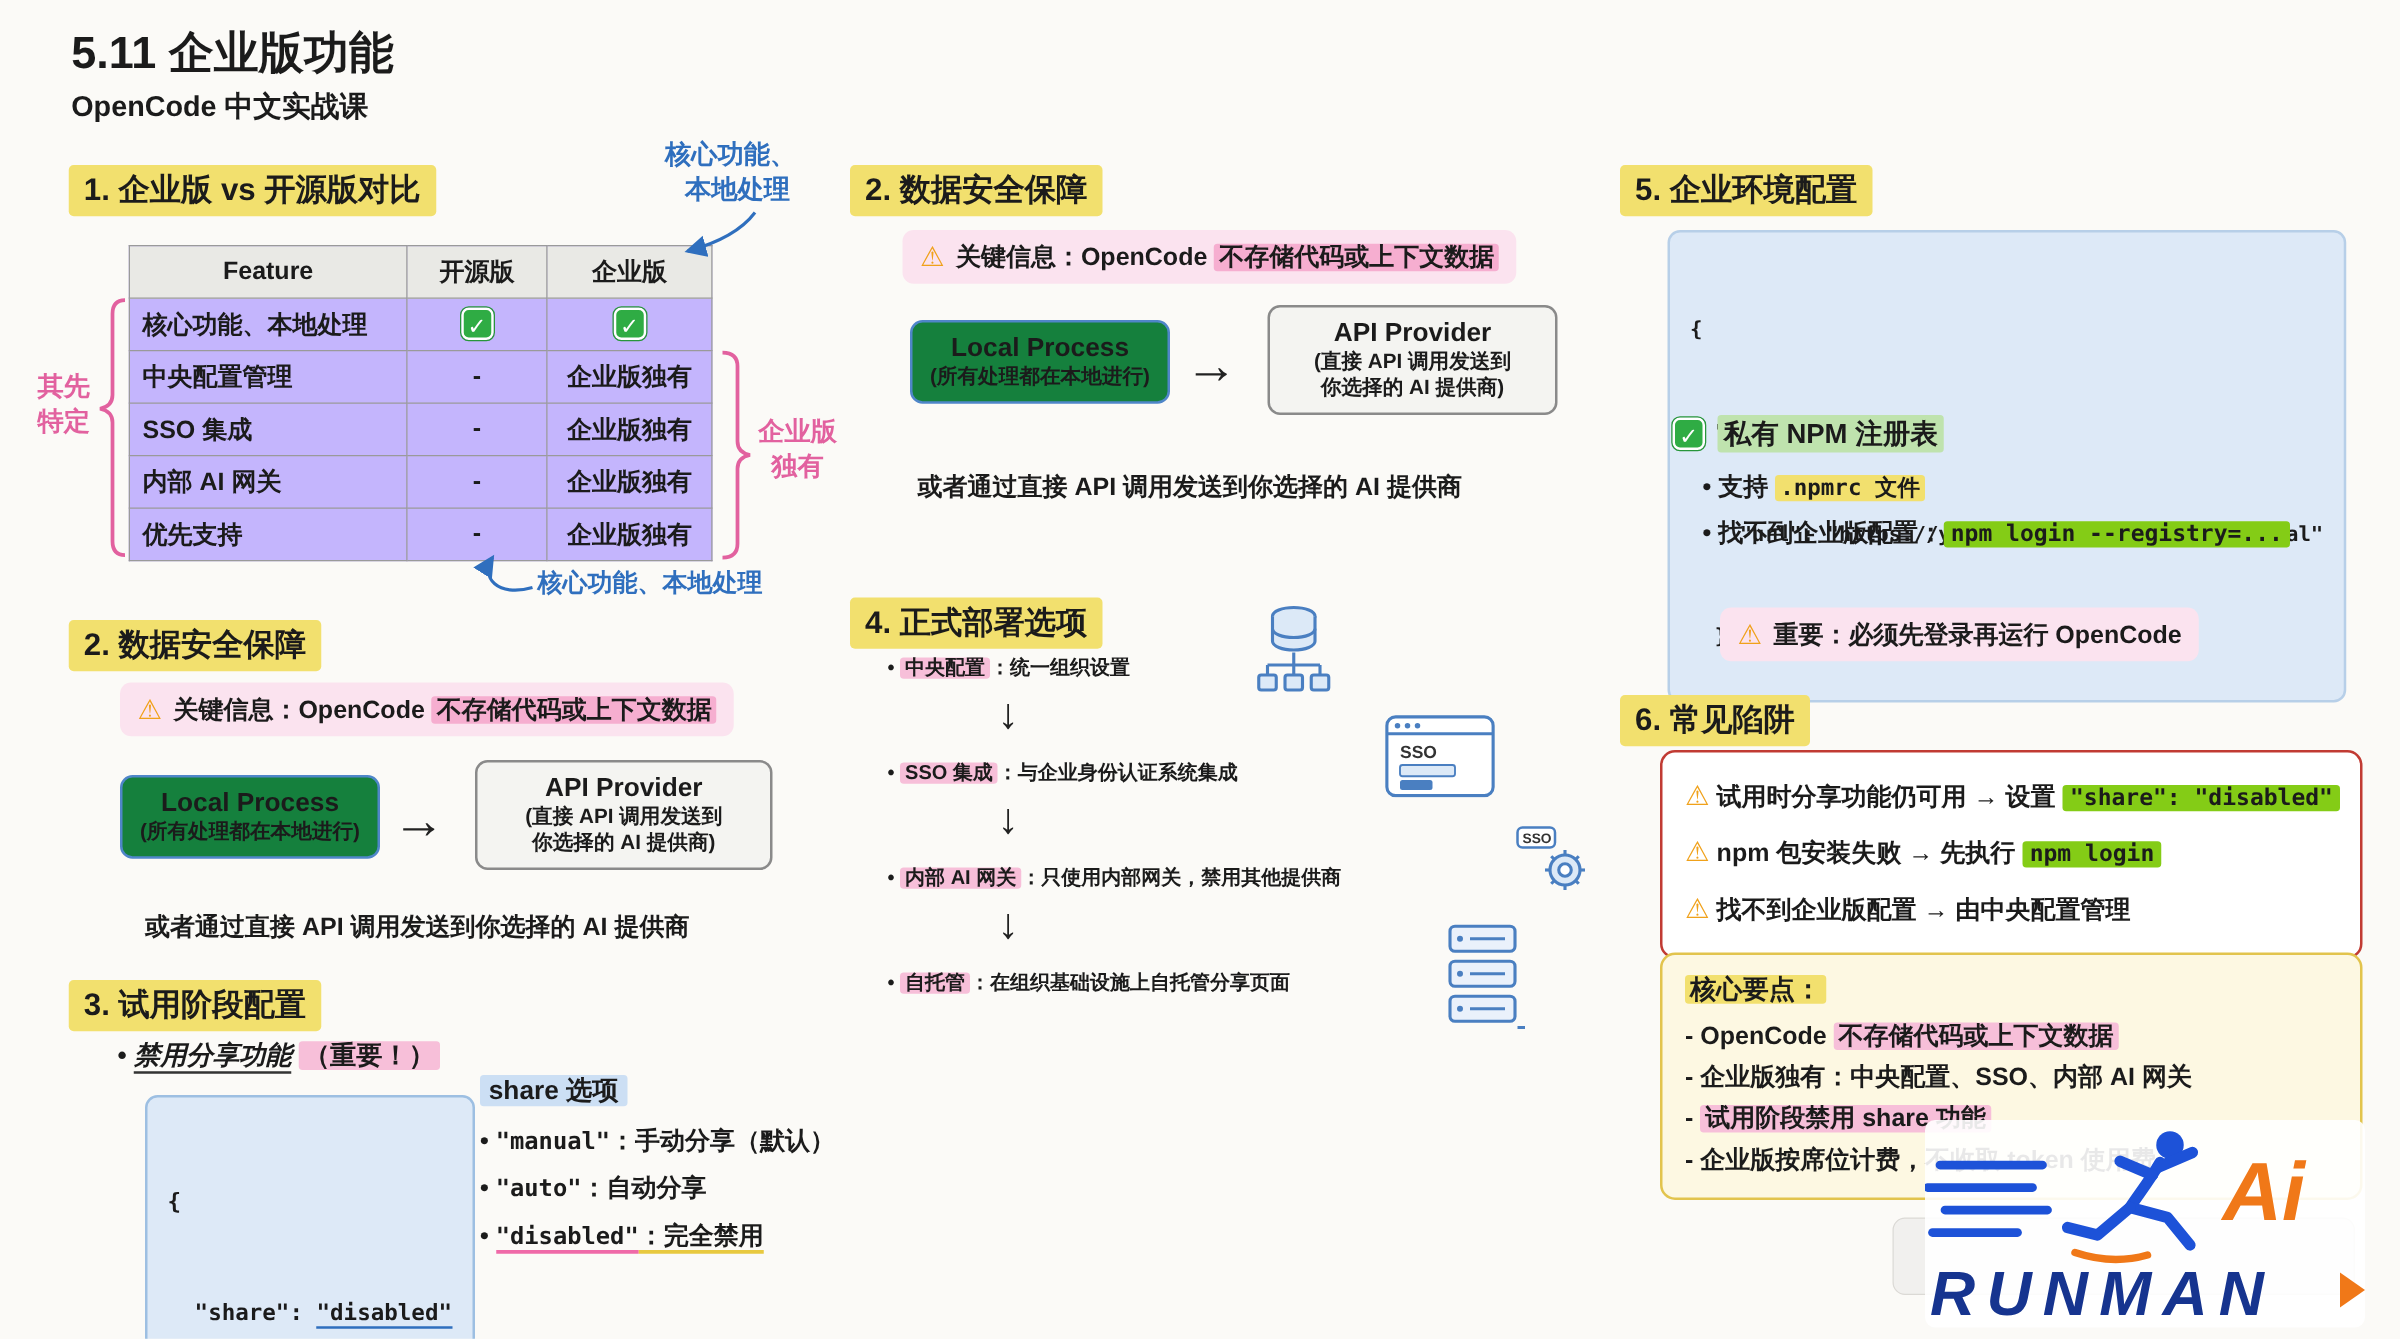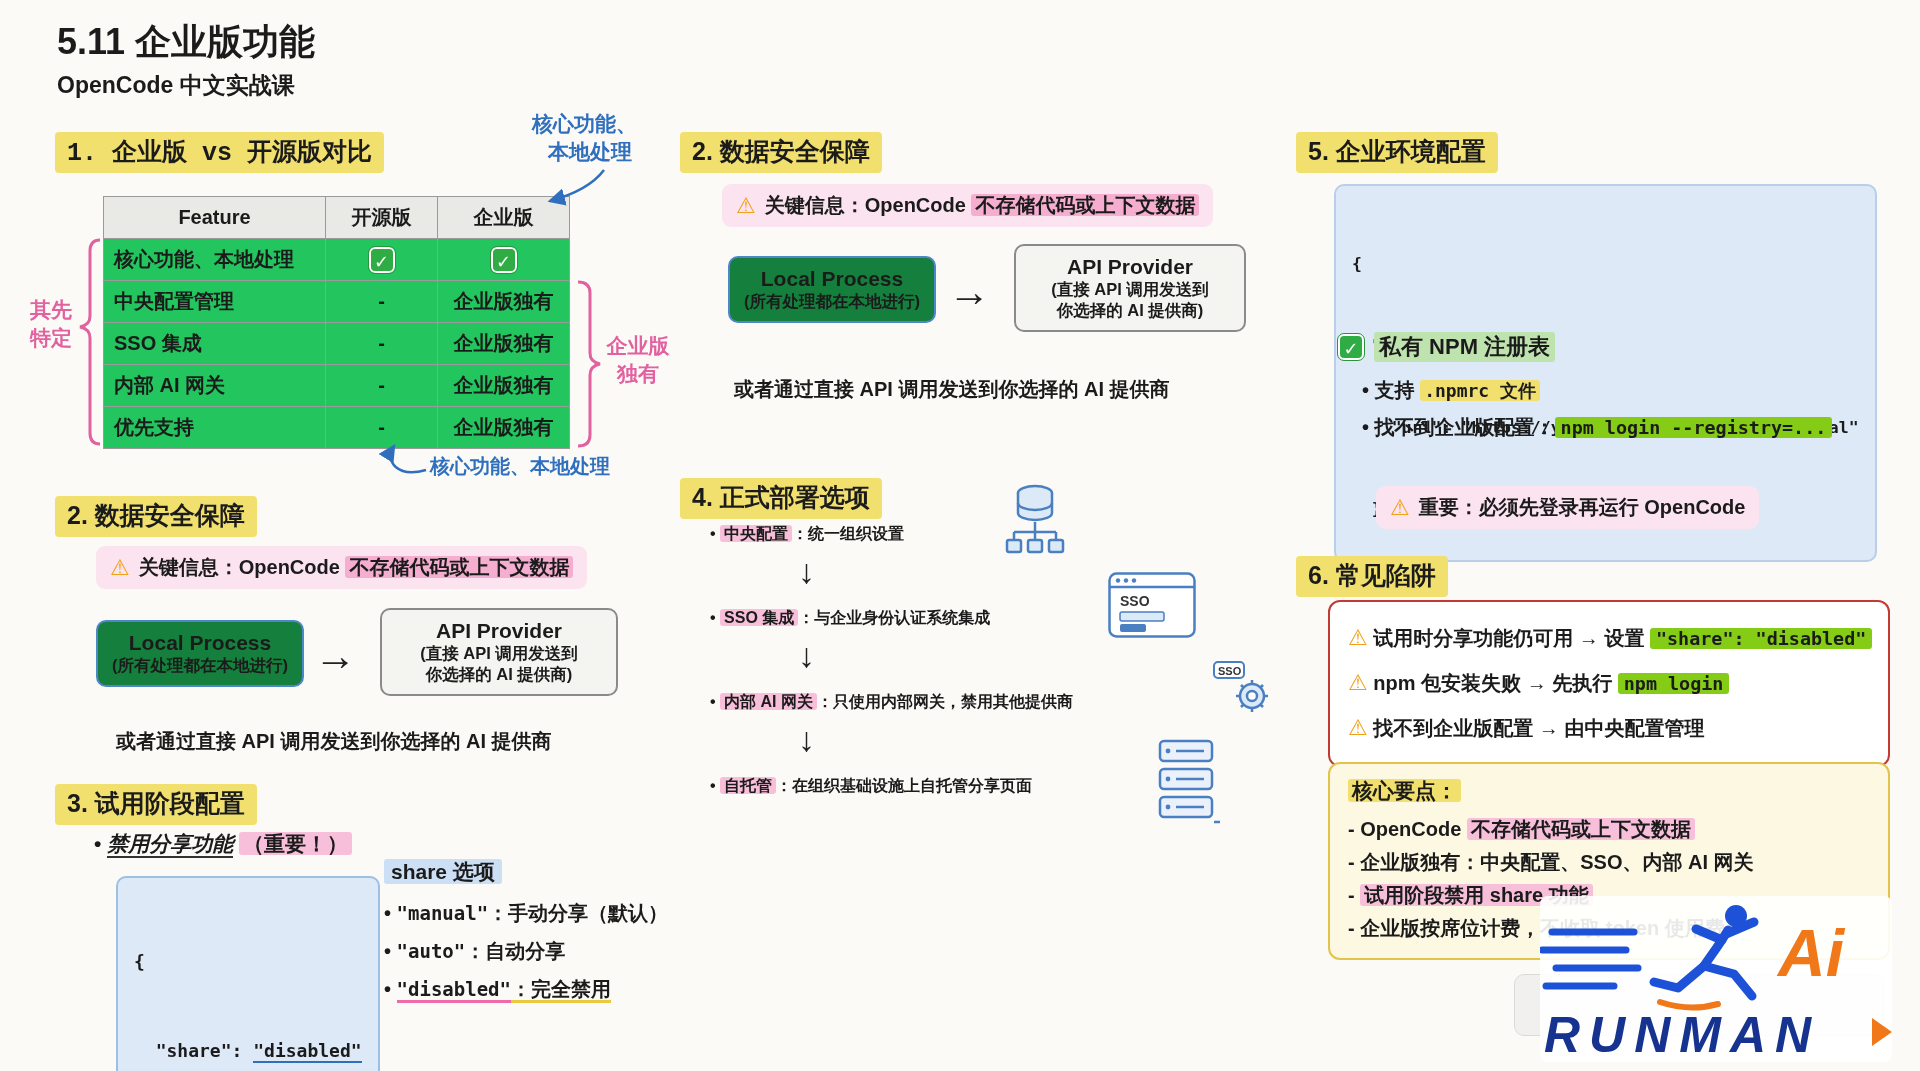--- a/index.html
+++ b/index.html
@@ -27,21 +27,21 @@
   .hl-p  { background:#f7bfd9; padding:0 4px; border-radius:3px; }
   .hl-p2 { background:#f6aed0; padding:0 4px; border-radius:3px; }
   .hl-y  { background:#f2e06e; padding:0 4px; border-radius:3px; }
   .hl-g  { background:#bfe3ae; padding:0 5px; border-radius:3px; }
   .hl-b  { background:#84cc16; padding:0 6px; border-radius:3px; font-family:"DejaVu Sans Mono",monospace; font-size:0.92em; }
   .hl-b-sans { background:#ccdff4; padding:1px 7px; border-radius:3px; }
 
   .note-blue { color:#2f6fbe; font-weight:700; }
   .note-pink { color:#e2619f; font-weight:700; text-align:center; }
 
-  table.cmp { border-collapse:collapse; font-size:20px; background:#22c55e;padding-left:12px; }
+  table.cmp { border-collapse:collapse; font-size:20px; background:#c4b5fd;padding-left:12px; }
   table.cmp th, table.cmp td { border:1.6px solid #9a9a9a; padding:4px 10px; height:42px; }
   table.cmp th { background:#e9e9e5; font-weight:700; text-align:center; }
   table.cmp td.c { text-align:center; }
   .check {
     display:inline-block; width:26px; height:26px; background:#2fac44; color:#fff;
     border-radius:6px; font-weight:700; font-size:18px; line-height:26px; text-align:center;
     border:2px solid #ffffff; outline:1.5px solid #28963b;
   }
 
   .warn-box {
@@ -92,21 +92,21 @@
   .logo-wrap { background:rgba(255,255,255,.9); border-radius:8px; }
 
   svg.overlay { position:absolute; left:0; top:0; pointer-events:none; }
 </style>
 </head>
 <body>
 
 <div class="abs page-title" style="left:57px; top:18px;">5.11 企业版功能</div>
 <div class="abs page-subtitle" style="left:57px; top:70px;">OpenCode 中文实战课</div>
 
-<div class="abs sec-h" style="left:55px; top:132px;font-family:Liberation Mono, monospace;">1. 企业版 vs 开源版对比</div>
+<div class="abs sec-h" style="left:55px; top:132px;">1. 企业版 vs 开源版对比</div>
 
 <div class="abs note-blue" style="left:532px; top:110px; font-size:21px; line-height:28px;">
   <div>核心功能、</div>
   <div style="padding-left:16px;">本地处理</div>
 </div>
 
 <table class="cmp abs" style="left:103px; top:196px;">
   <thead>
     <tr>
       <th style="width:222px;">Feature</th>

